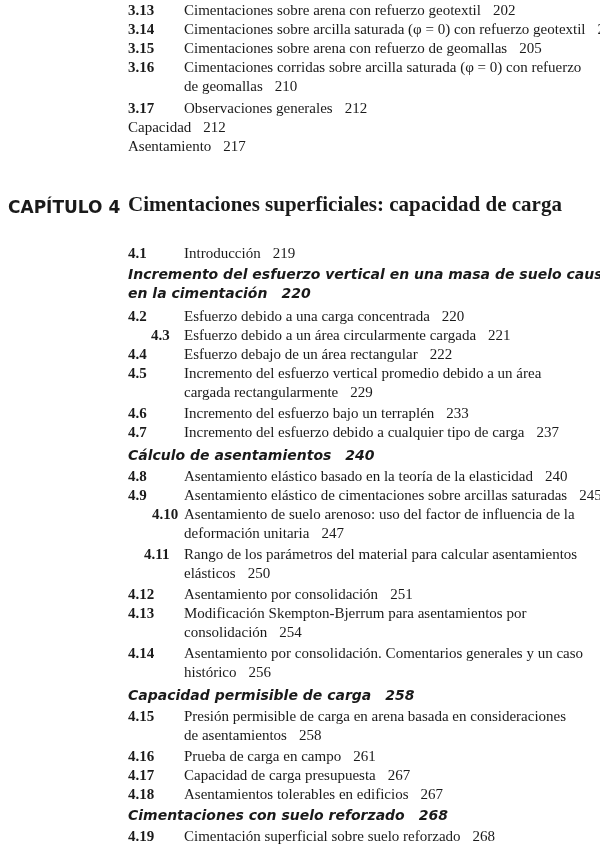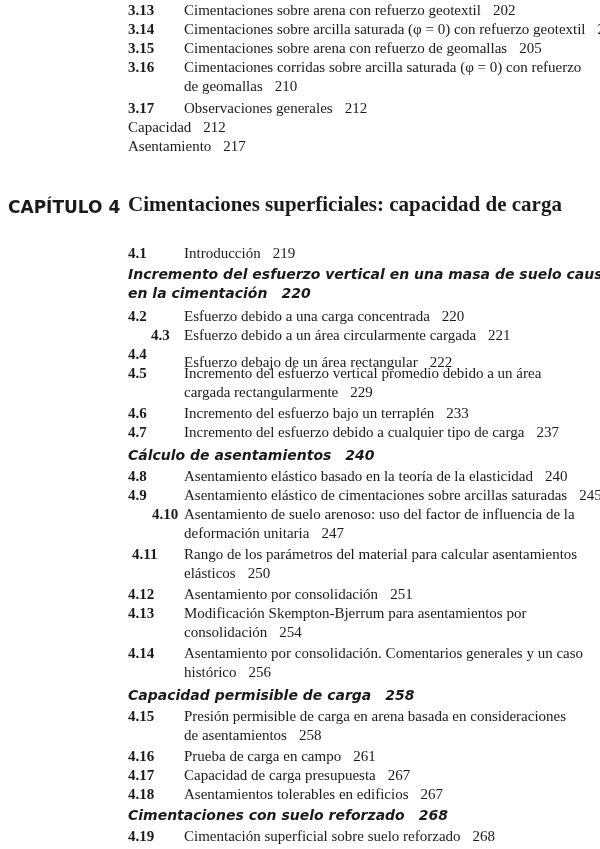--- a/index.html
+++ b/index.html
@@ -84,21 +84,21 @@
   <div class="row" style="top:307px;left:128px;">
     <span class="num" style="left:0;text-align:center;">4.2</span>
     <span class="txt" style="left:56px;"><span>Esfuerzo debido a una carga concentrada</span><span class="pg">220</span></span>
   </div>
   <div class="row" style="top:326px;left:128px;">
     <span class="num" style="left:12px;margin-left:11px;">4.3</span>
     <span class="txt" style="left:56px;"><span>Esfuerzo debido a un área circularmente cargada</span><span class="pg">221</span></span>
   </div>
   <div class="row" style="top:345px;left:128px;">
     <span class="num" style="left:0;">4.4</span>
-    <span class="txt" style="left:56px;margin-top:8px;"><span>Esfuerzo debajo de un área rectangular</span><span class="pg">222</span></span>
+    <span class="txt" style="left:56px;"><span>Esfuerzo debajo de un área rectangular</span><span class="pg">222</span></span>
   </div>
   <div class="row" style="top:364px;left:128px;">
     <span class="num" style="left:0;">4.5</span>
     <span class="txt" style="left:56px;">Incremento del esfuerzo vertical promedio debido a un área</span>
     <span class="txt" style="left:56px;top:19px;"><span>cargada rectangularmente</span><span class="pg">229</span></span>
   </div>
   <div class="row" style="top:404px;left:128px;">
     <span class="num" style="left:0;">4.6</span>
     <span class="txt" style="left:56px;"><span>Incremento del esfuerzo bajo un terraplén</span><span class="pg">233</span></span>
   </div>
@@ -117,21 +117,21 @@
   <div class="row" style="top:486px;left:128px;">
     <span class="num" style="left:0;">4.9</span>
     <span class="txt" style="left:56px;"><span>Asentamiento elástico de cimentaciones sobre arcillas saturadas</span><span class="pg">245</span></span>
   </div>
   <div class="row" style="top:505px;left:128px;">
     <span class="num" style="left:0;margin-left:24px;">4.10</span>
     <span class="txt" style="left:56px;">Asentamiento de suelo arenoso: uso del factor de influencia de la</span>
     <span class="txt" style="left:56px;top:19px;"><span>deformación unitaria</span><span class="pg">247</span></span>
   </div>
   <div class="row" style="top:545px;left:128px;">
-    <span class="num" style="left:4px;">4.11</span>
+    <span class="num" style="left:16px;">4.11</span>
     <span class="txt" style="left:56px;">Rango de los parámetros del material para calcular asentamientos</span>
     <span class="txt" style="left:56px;top:19px;"><span>elásticos</span><span class="pg">250</span></span>
   </div>
   <div class="row" style="top:585px;left:128px;">
     <span class="num" style="left:0;">4.12</span>
     <span class="txt" style="left:56px;"><span>Asentamiento por consolidación</span><span class="pg">251</span></span>
   </div>
   <div class="row" style="top:604px;left:128px;">
     <span class="num" style="left:0;">4.13</span>
     <span class="txt" style="left:56px;">Modificación Skempton-Bjerrum para asentamientos por</span>

